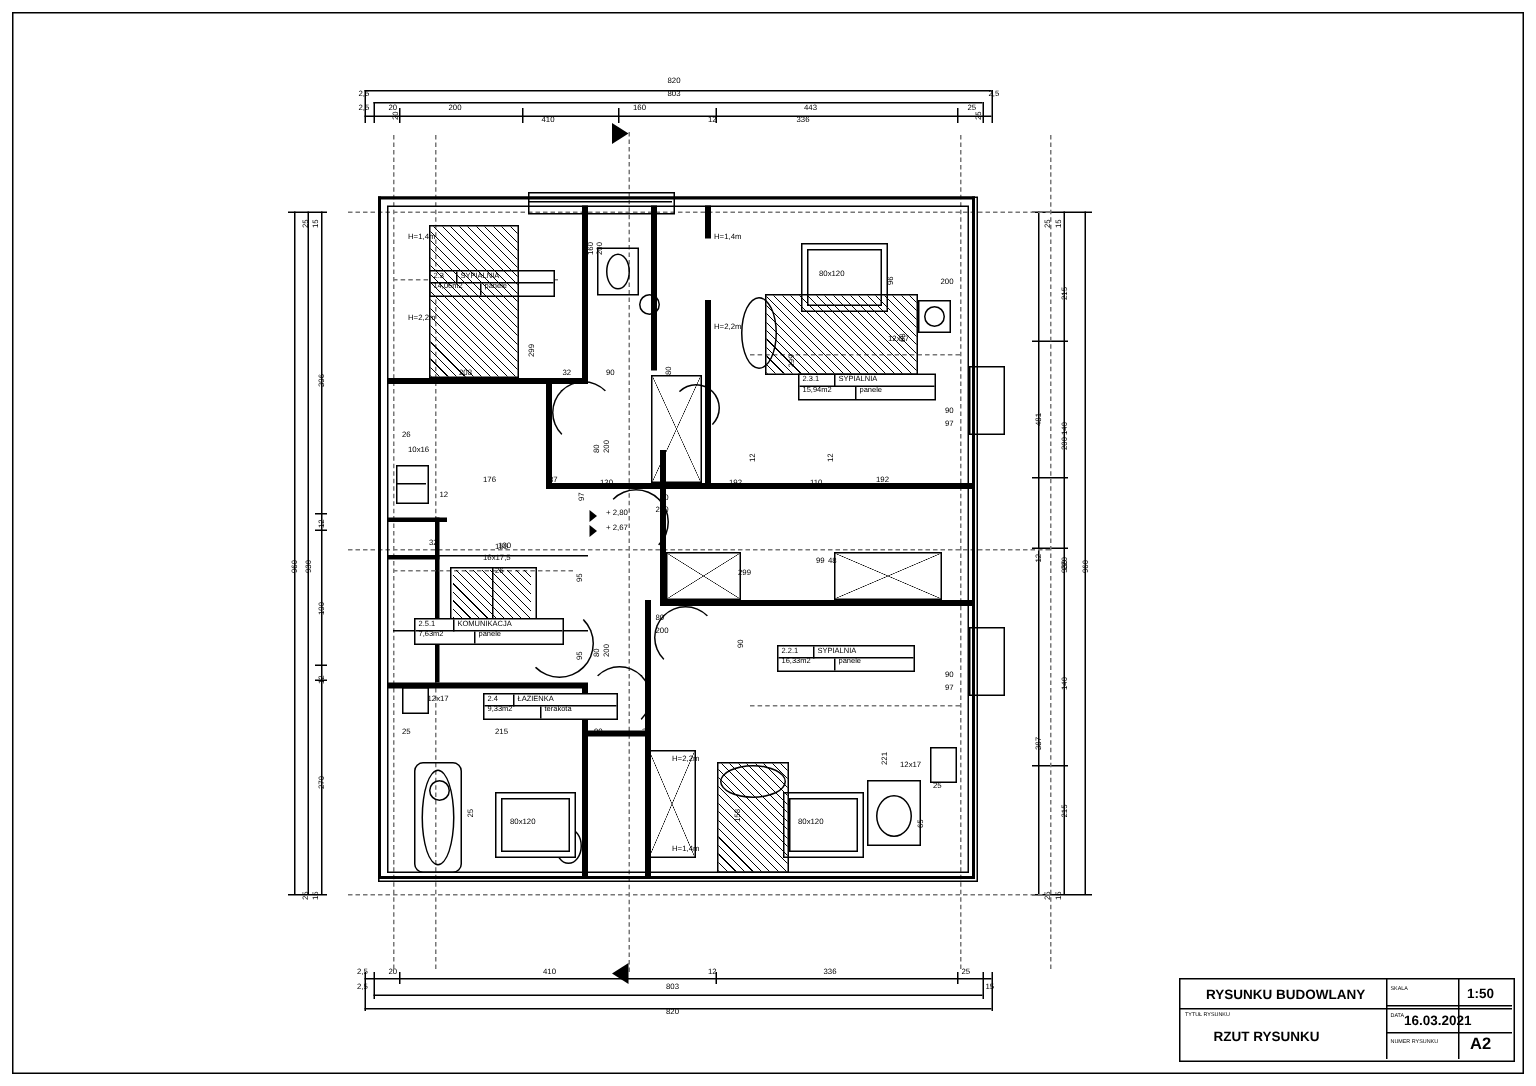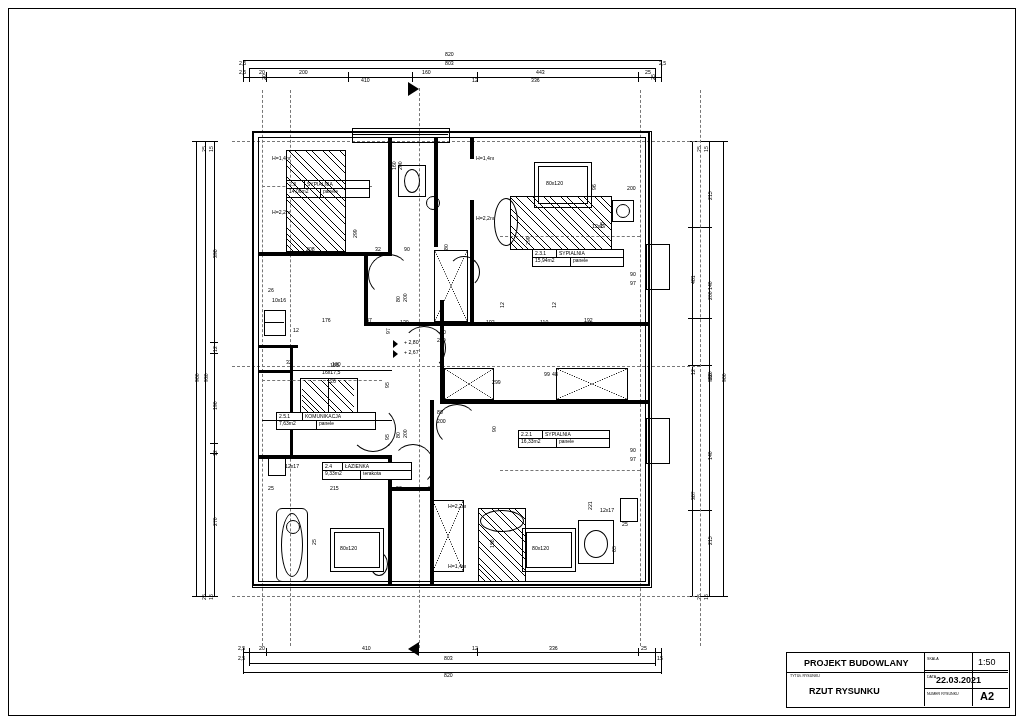--- a/index.html
+++ b/index.html
@@ -375,23 +375,23 @@
   <div class="arcdoor" style="left:436px;top:404px;width:40px;height:40px;border-color:#000 transparent transparent #000;"></div>
   <div class="arcdoor" style="left:448px;top:256px;width:30px;height:30px;border-color:#000 #000 transparent transparent;"></div>
 
   <div class="titleblock" style="left:786px;top:652px;width:222px;height:54px;"></div>
   <div class="tb-line" style="left:924px;top:652px;width:1px;height:54px;"></div>
   <div class="tb-line" style="left:972px;top:652px;width:1px;height:54px;"></div>
   <div class="tb-line" style="left:786px;top:672px;width:222px;height:1px;"></div>
   <div class="tb-line" style="left:924px;top:670px;width:84px;height:1px;"></div>
   <div class="tb-line" style="left:924px;top:688px;width:84px;height:1px;"></div>
 
-  <div class="tbtxt" style="left:804px;top:658px;font-size:9px;font-weight:bold;">PROJEKT BUDOWLANY</div>
+  <div class="tbtxt" style="left:804px;top:658px;font-size:9px;font-weight:bold;">RYSUNKU BUDOWLANY</div>
   <div class="tbtxt" style="left:790px;top:674px;font-size:3.6px;">TYTUŁ RYSUNKU</div>
   <div class="tbtxt" style="left:809px;top:686px;font-size:9px;font-weight:bold;">RZUT RYSUNKU</div>
   <div class="tbtxt" style="left:927px;top:657px;font-size:3.6px;">SKALA</div>
-  <div class="tbtxt" style="left:978px;top:657px;font-size:9px;font-weight:normal;">1:50</div>
+  <div class="tbtxt" style="left:978px;top:657px;font-size:9px;font-weight:bold;">1:50</div>
   <div class="tbtxt" style="left:927px;top:675px;font-size:3.6px;">DATA</div>
-  <div class="tbtxt" style="left:936px;top:675px;font-size:9px;font-weight:bold;">22.03.2021</div>
+  <div class="tbtxt" style="left:936px;top:675px;font-size:9px;font-weight:bold;">16.03.2021</div>
   <div class="tbtxt" style="left:927px;top:692px;font-size:3.6px;">NUMER RYSUNKU</div>
   <div class="tbtxt" style="left:980px;top:690px;font-size:11px;font-weight:bold;">A2</div>
 
 </div>
 
 </body></html>

